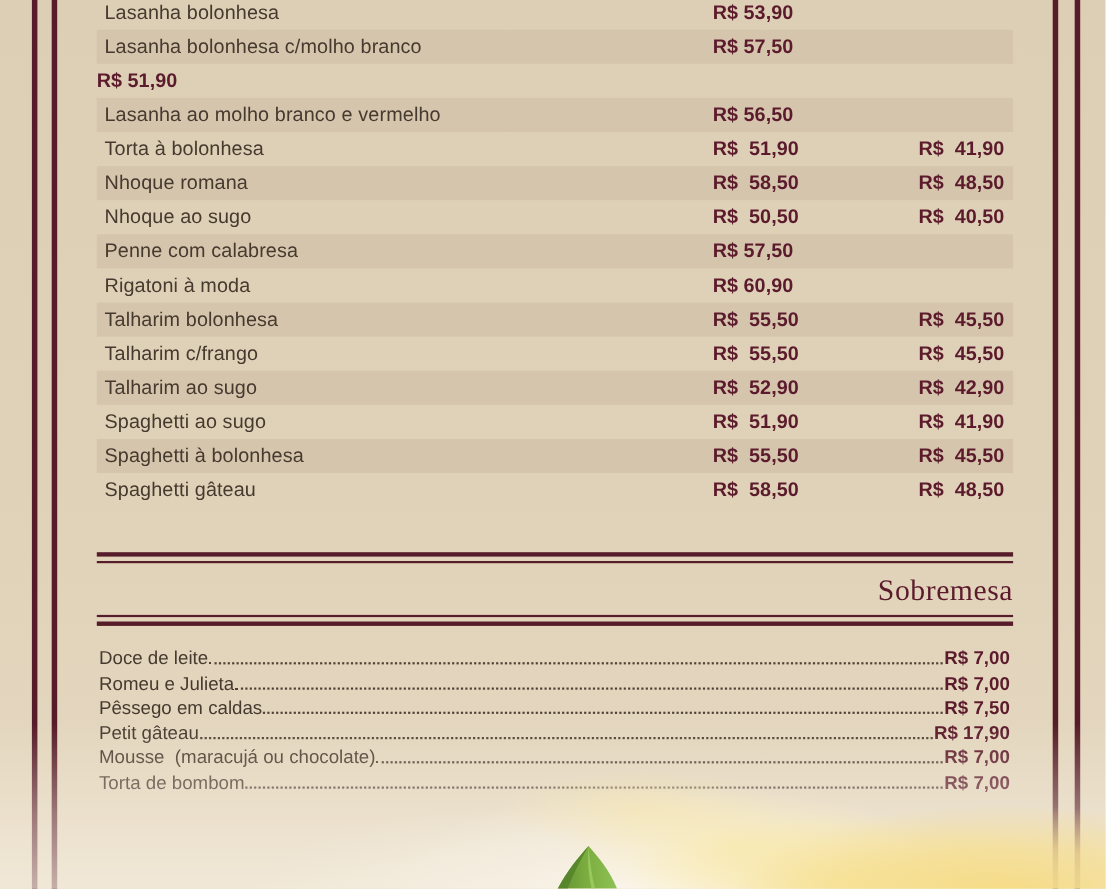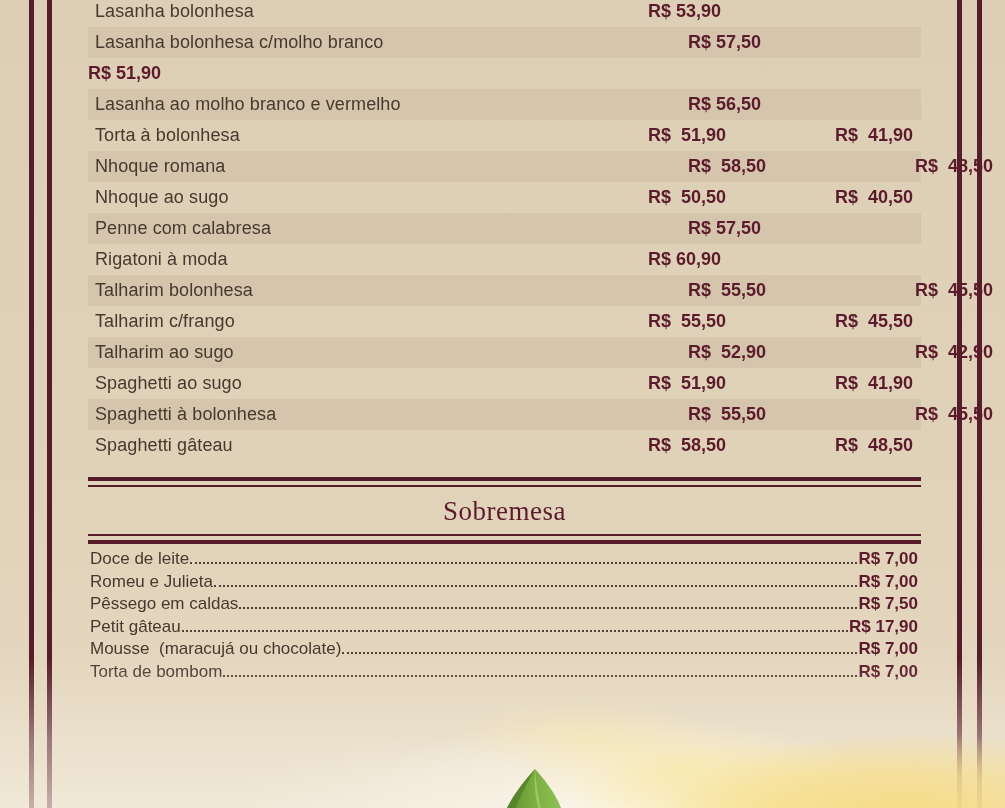--- a/index.html
+++ b/index.html
@@ -10,39 +10,39 @@
   }
   .page{position:absolute;inset:0;padding-left:10px;}
 
   
   .vline{position:absolute;top:0;bottom:0;width:5px;background:var(--accent,#571c29);z-index:1;}
   .vl1{left:29px;} .vl2{left:47px;} .vl3{left:957px;} .vl4{left:977px;}
 
   
   .pasta-table{position:absolute;left:88px;top:-4px;width:833px;z-index:2;}
   .prow{display:grid;grid-template-columns:560px 187px 86px;align-items:center;height:31px;}
-  .prow.odd{background:var(--stripe,#d5c5ad);gap:40px;}
+  .prow.odd{background:var(--stripe,#d5c5ad);}
   .pname{font-size:18px;color:var(--text,#46392e);padding-left:7px;letter-spacing:.1px;}
   .pprice{font-size:18px;font-weight:bold;color:var(--price,#5c1b2c);white-space:pre;}
 
   
-  .section{position:absolute;left:88px;top:477px;width:833px;z-index:2;text-align:center;}
+  .section{position:absolute;left:88px;top:502px;width:833px;z-index:2;text-align:right;}
   .bar{background:var(--accent,#571c29);}
   .bar.thick{height:4px;} .bar.thin{height:2px;}
   .gap3{height:4px;} .gap4{height:4px;}
   .section-title{
     font-family:"Liberation Serif","DejaVu Serif",serif;
     font-size:27px;color:var(--price,#5c1b2c);
     margin:9px 0 8px 0;line-height:30px;letter-spacing:.5px;
   }
 
   
   .desserts{position:absolute;left:88px;top:549px;width:833px;z-index:2;}
   .drow{display:flex;align-items:baseline;height:22.6px;}
-  .dname{font-size:17px;color:var(--text,#46392e);padding-left:2px;white-space:pre;}
+  .dname{font-size:17px;color:var(--text,#46392e);padding-left:2px;white-space:pre;margin-top:40px;}
   .dots{flex:1;border-bottom:2px dotted #4f4337;margin:0 1px 4px 1px;min-width:20px;}
   .dprice{font-size:17px;font-weight:bold;color:var(--price,#5c1b2c);white-space:pre;padding-right:3px;}
 
   
   .photo{
     position:absolute;left:0;bottom:0;width:100%;height:150px;z-index:5;pointer-events:none;
     background:
       radial-gradient(ellipse 250px 85px at 91% 106%, rgba(246,218,128,0.95), rgba(246,222,142,0.7) 55%, rgba(248,231,175,0) 100%),
       radial-gradient(ellipse 210px 65px at 77% 98%, rgba(249,230,156,0.9), rgba(249,230,156,0) 100%),
       radial-gradient(ellipse 160px 48px at 67% 74%, rgba(250,235,176,0.75), rgba(250,235,176,0) 100%),

